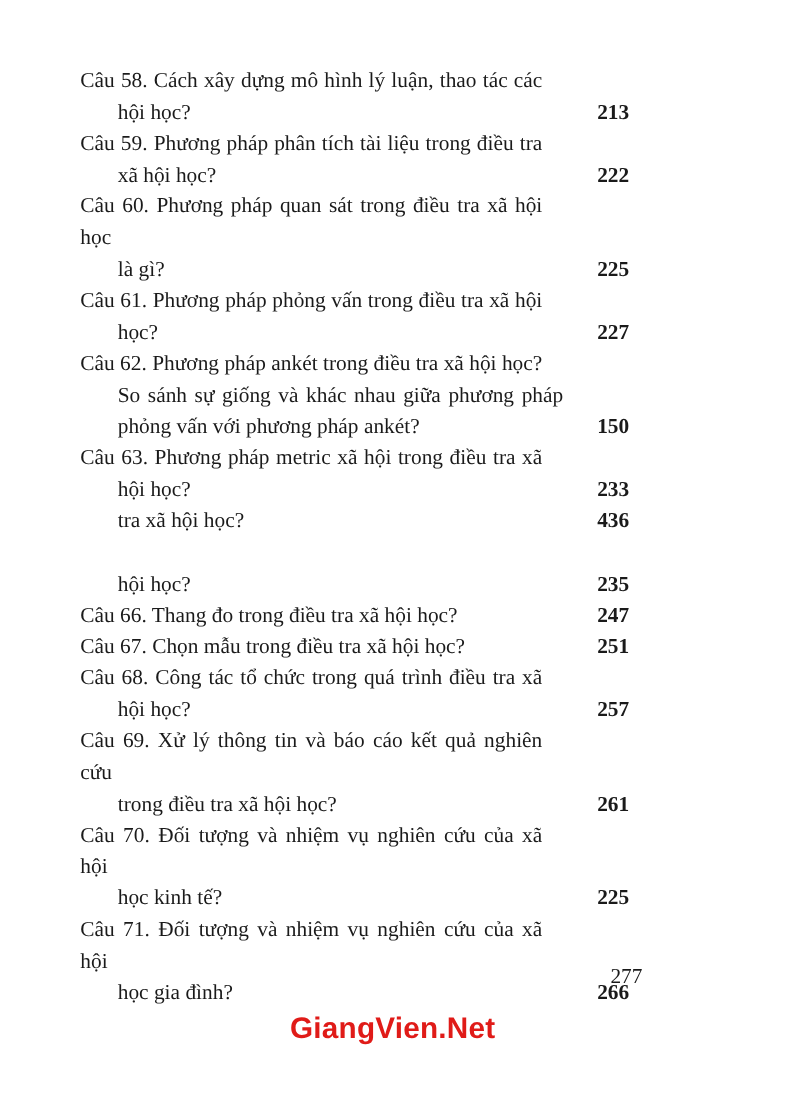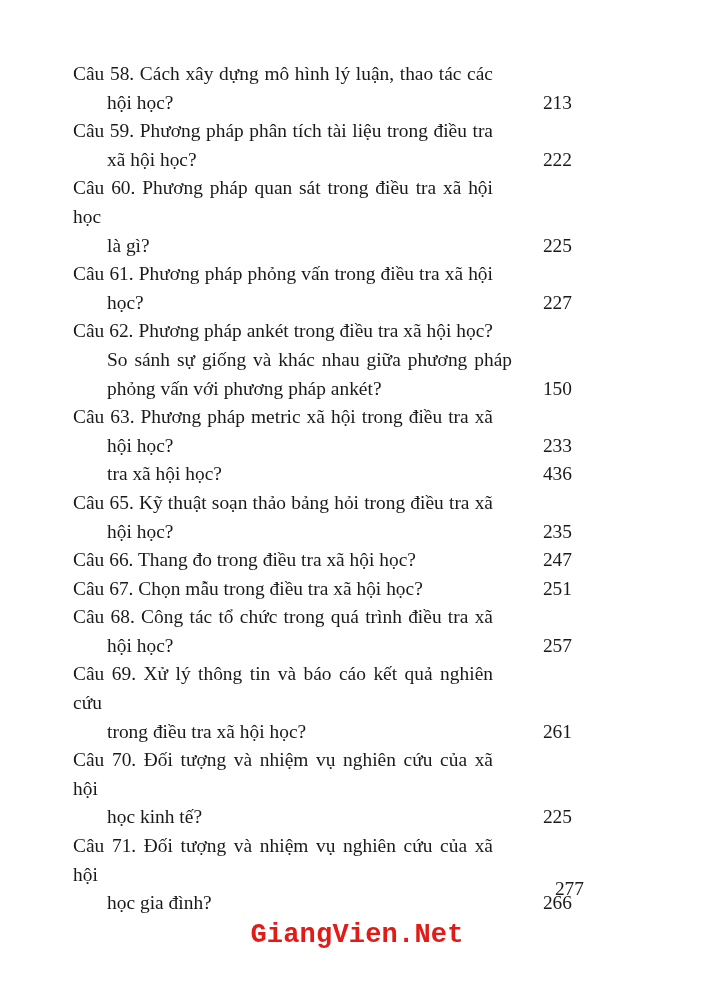--- a/index.html
+++ b/index.html
@@ -51,39 +51,40 @@
     text-align: justify;
     text-align-last: justify;
     width: 420px;
   }
   .page-num {
     font-size: 19.4px;
     text-align: right;
     width: 60px;
     flex: 0 0 60px;
     white-space: pre;
+    font-weight: bold;
   }
   .page-num.empty {
     color: transparent;
   }
   #trailing-number {
     position: absolute;
     left: 12px;
     top: 878px;
     width: 572px;
     text-align: right;
     font-size: 19.4px;
   }
   #watermark {
     position: absolute;
     left: 0;
     top: 920px;
     width: 714px;
     text-align: center;
-    font-family: Liberation Mono, monospace;
+    font-family: Liberation Sans, sans-serif;
     font-size: 27px;
     font-weight: bold;
     letter-spacing: 0.2px;
   }
 </style>
 </head>
 <body>
 
 <div id="page">
 
@@ -153,21 +154,20 @@
         </div>
       </div>
       <div class="entry">
         <div class="line-row">
           <span class="line-text indent">tra xã hội học?</span>
           <span class="page-num">436</span>
         </div>
       </div>
       <div class="entry">
         <div class="line-row">
-          <span class="line-text justify">Câu 65. Kỹ thuật soạn thảo bảng hỏi trong điều tra xã</span>
           <span class="page-num empty"> </span>
         </div>
         <div class="line-row">
           <span class="line-text indent">hội học?</span>
           <span class="page-num">235</span>
         </div>
       </div>
       <div class="entry">
         <div class="line-row">
           <span class="line-text">Câu 66. Thang đo trong điều tra xã hội học?</span>

